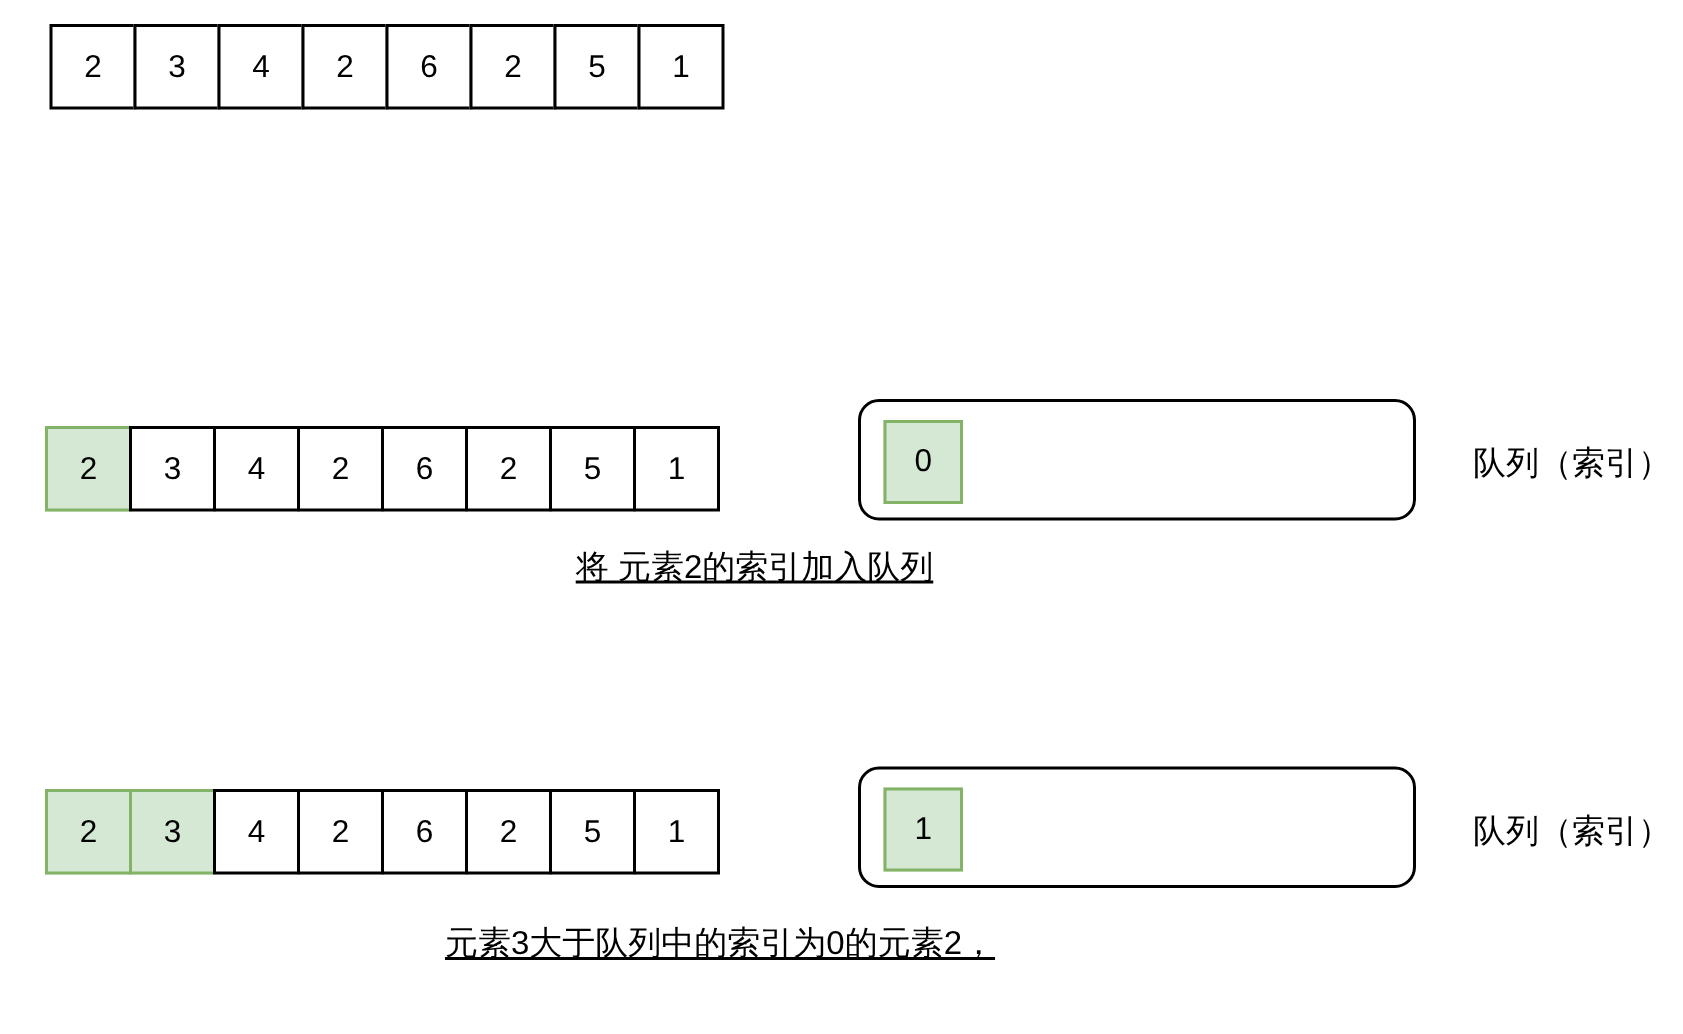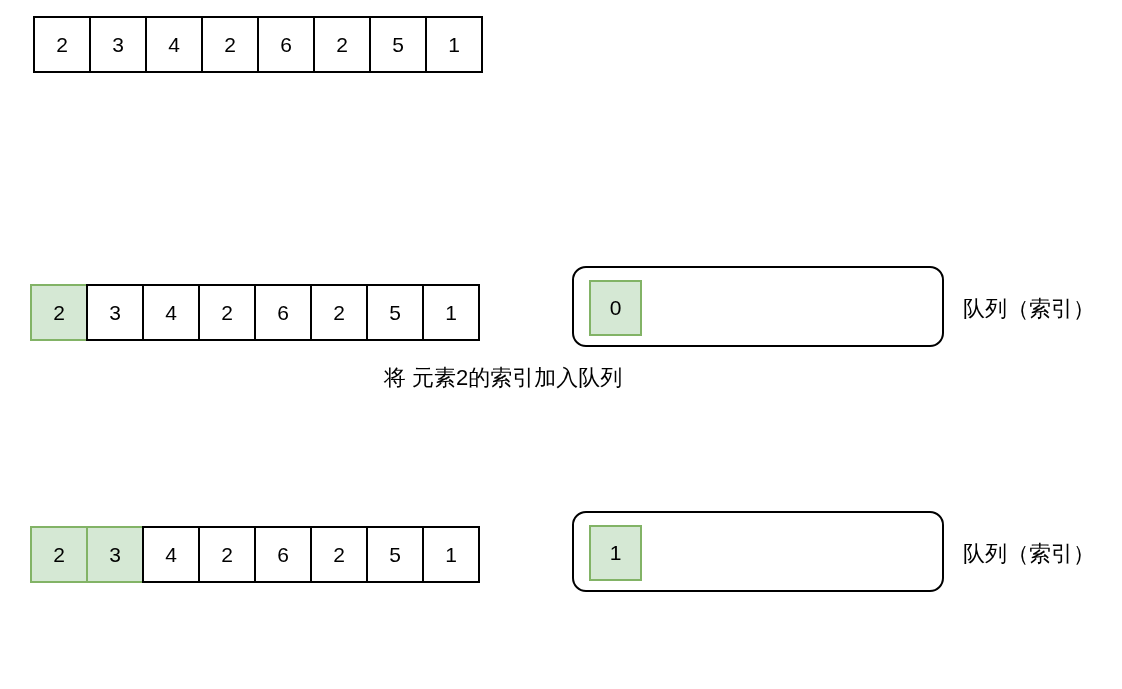--- a/index.html
+++ b/index.html
@@ -57,27 +57,29 @@
     display: flex;
     align-items: center;
     justify-content: center;
     font-size: 21px;
   }
   .queue-label {
     position: absolute;
     font-size: 22px;
     line-height: 24px;
     white-space: nowrap;
+    margin-left: 19px;
   }
   .caption {
     position: absolute;
     font-size: 22px;
     line-height: 27px;
     text-align: center;
     white-space: nowrap;
+    text-decoration: underline;
   }
 </style>
 </head>
 <body>
 
 <div class="canvas">
 
   <div class="array" style="left:33px; top:16px;">
       <div class="cell">2</div>
       <div class="cell">3</div>
@@ -119,15 +121,16 @@
       <div class="cell">1</div>
     </div>
 
   <div class="queue" style="left:572px; top:511px;">
     <div class="queue-item">1</div>
   </div>
 
   <div class="queue-label" style="left:963px; top:542px;">队列（索引）</div>
 
   <div class="caption" style="left:230px; top:615px; width:500px;">
+    <div>元素3大于队列中的索引为0的元素2，</div>
   </div>
 
 </div>
 
 </body></html>

